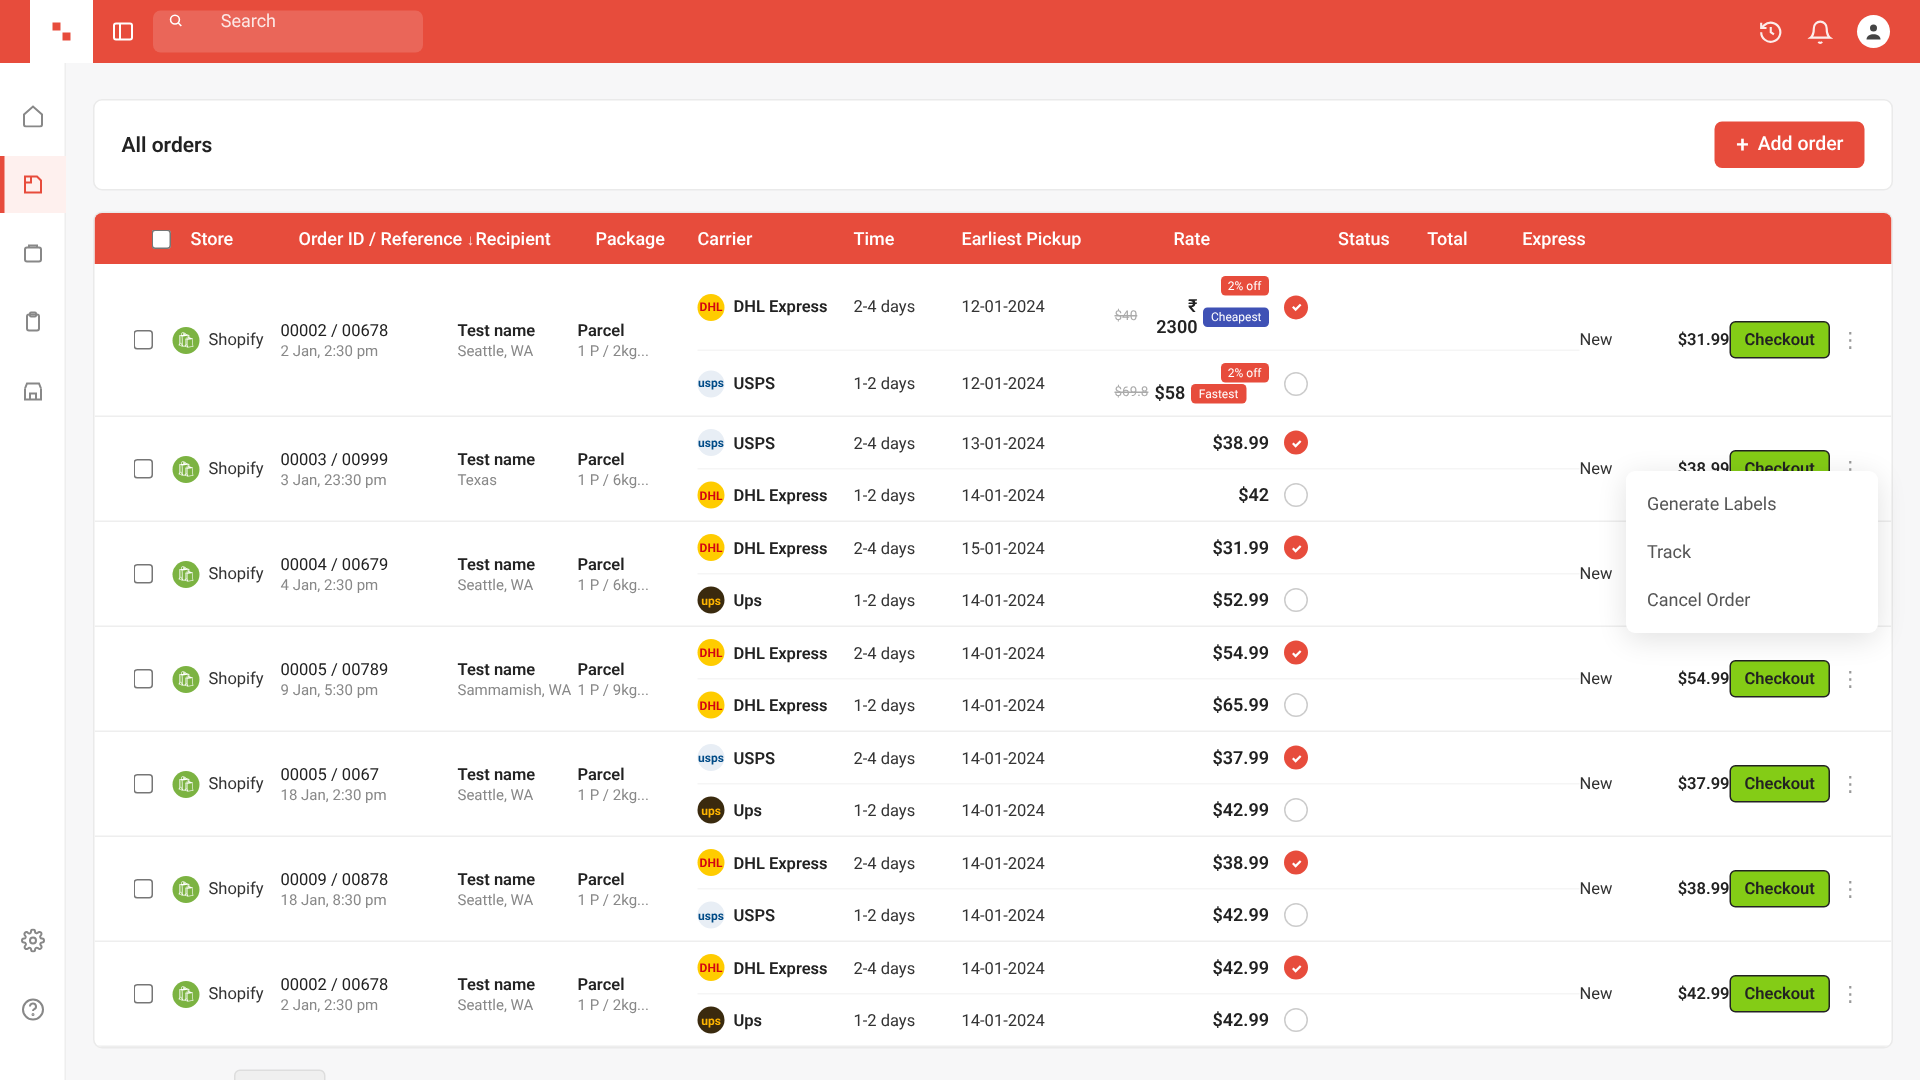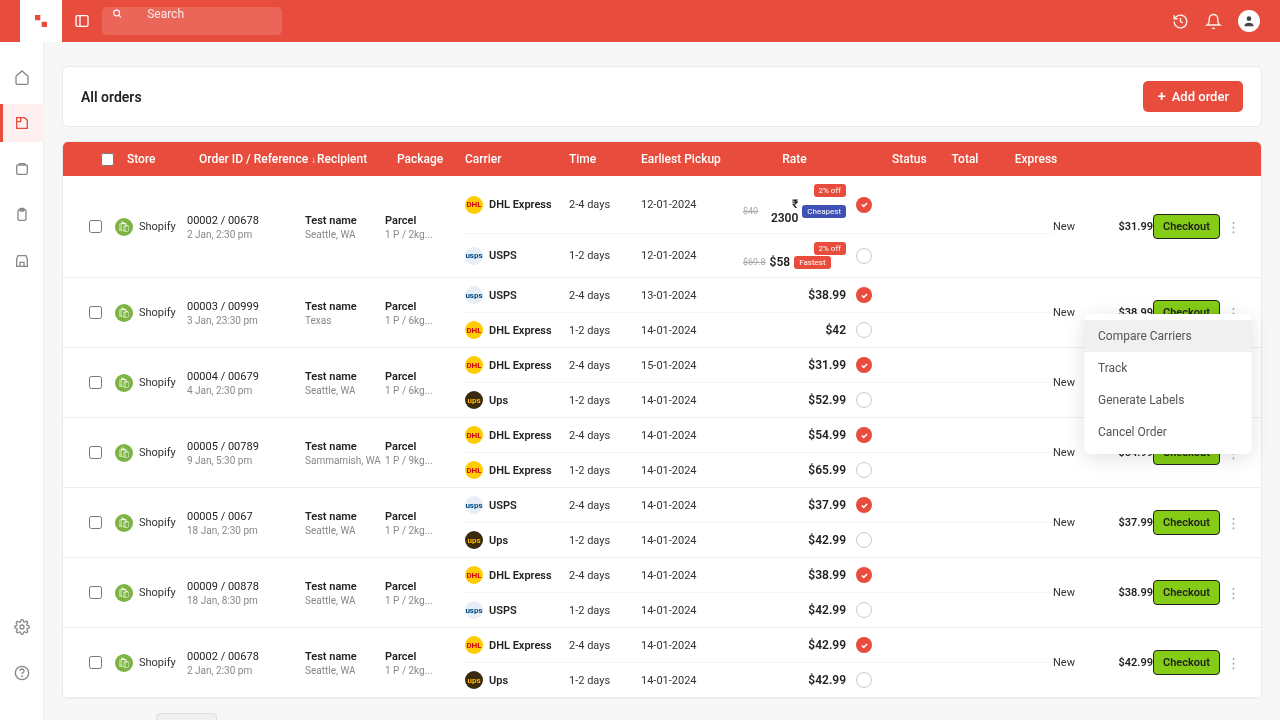--- a/index.html
+++ b/index.html
@@ -757,20 +757,19 @@
           <select><option>10</option></select>
         </div>
         <div class="pagination">
           <span class="pg">‹</span>
           <span id="pages"><span class="pg active">1</span><span class="pg">2</span><span class="pg">z</span><span class="pg">...</span><span class="pg">25</span></span>
           <span class="pg">›</span>
         </div>
       </div>
 
       <div class="dropdown" id="dropdown">
-          <div class="dropdown-item hl">Compare Carriers</div>
+          <div class="dropdown-item">Generate Labels</div>
           <div class="dropdown-item">Track</div>
-          <div class="dropdown-item">Generate Labels</div>
           <div class="dropdown-item">Cancel Order</div>
         </div>
     </div>
   </div>
 </div>
 
 </body></html>

